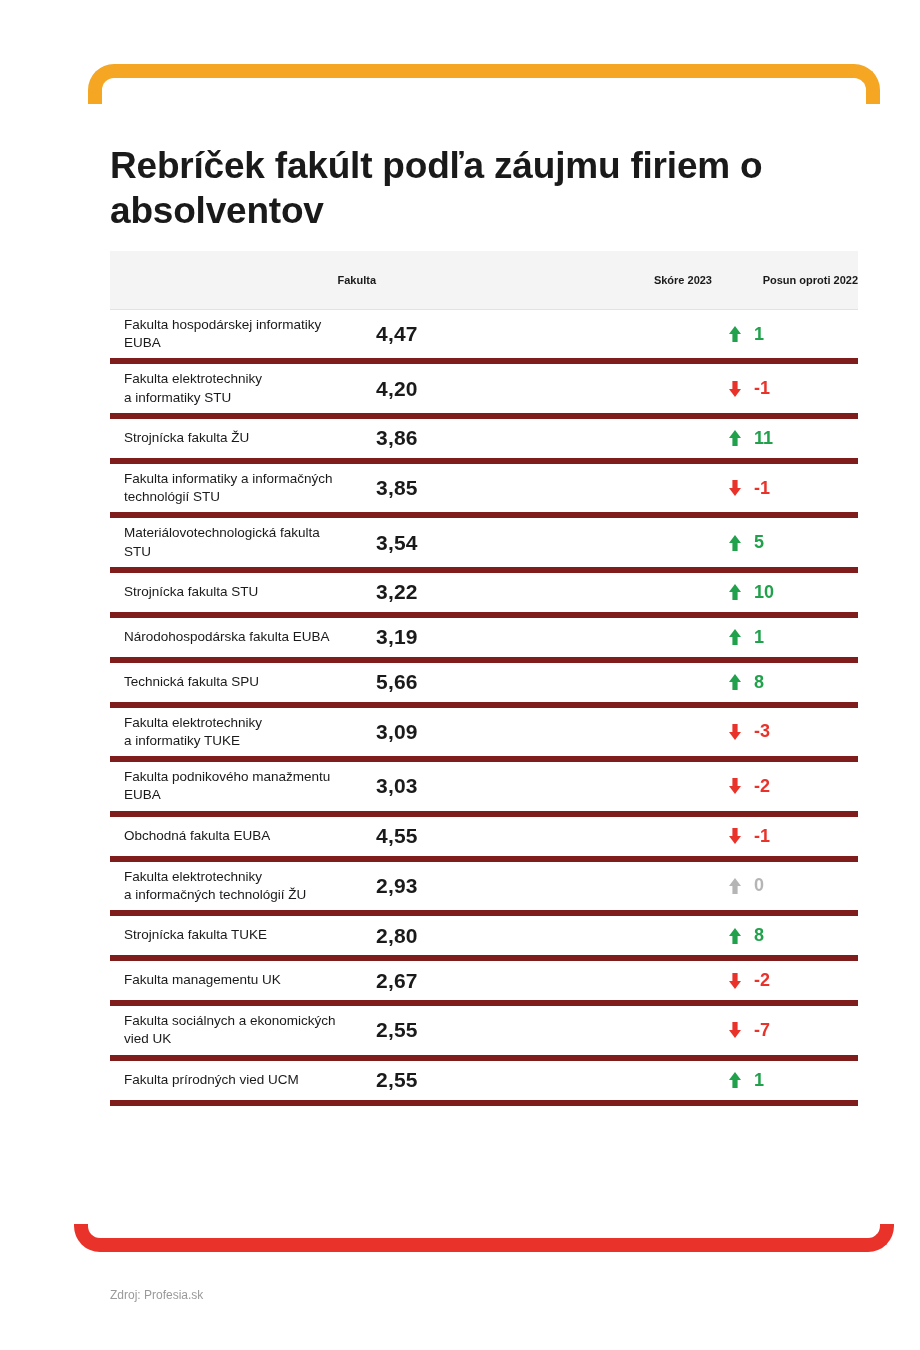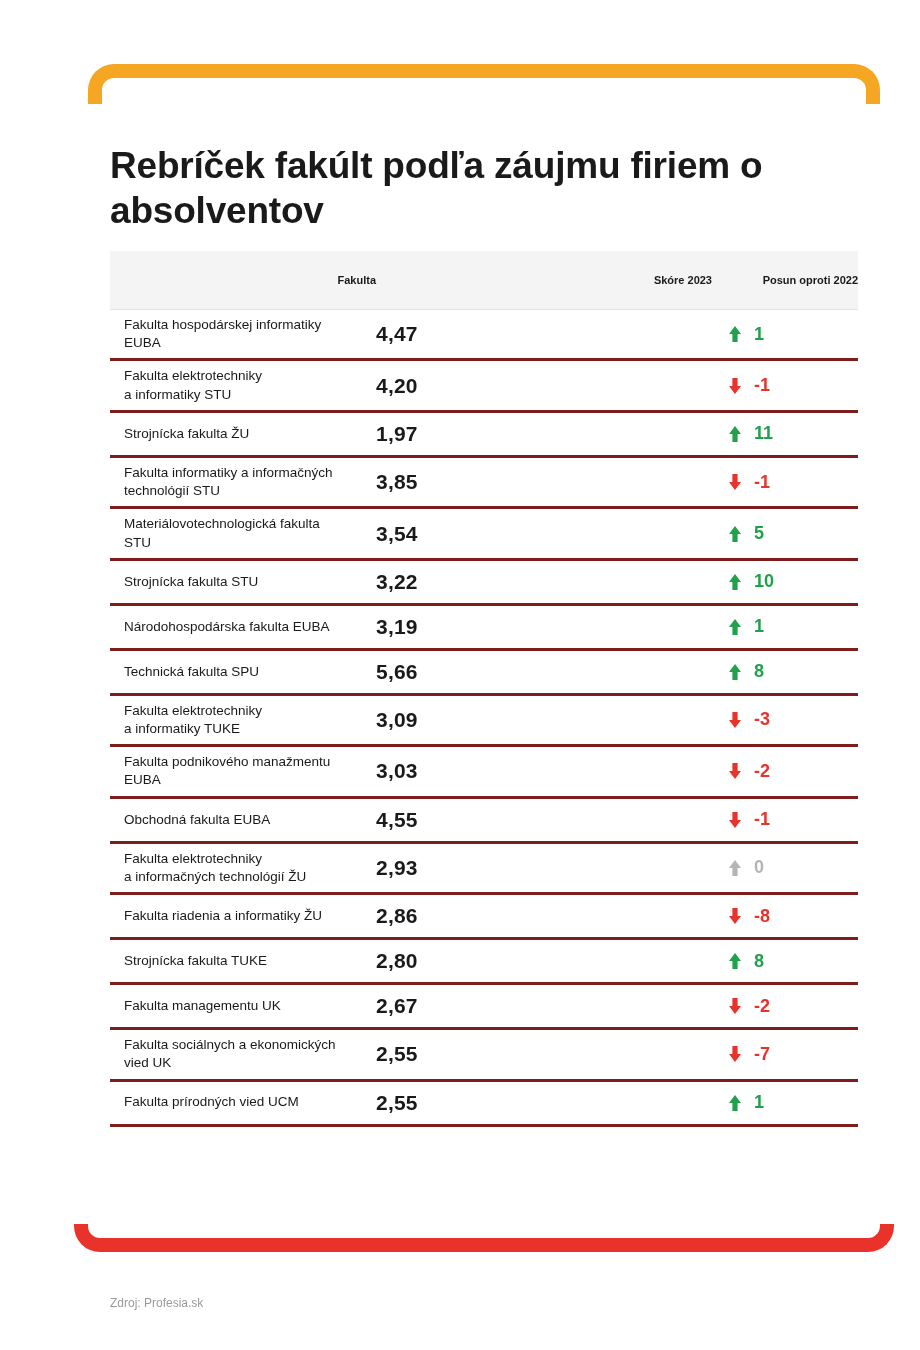--- a/index.html
+++ b/index.html
@@ -105,21 +105,21 @@
   }
   thead th.col-move {
     padding-left: 16px;
   }
 
   col.c-name { width: 266px; }
   col.c-score { width: 336px; }
   col.c-move { width: 146px; }
 
   tbody td {
-    border-bottom: 3px solid #7f1d1d;
+    border-bottom: 6px solid #7f1d1d;
     vertical-align: middle;
     height: 45px;
     box-sizing: border-box;
   }
   tbody tr:first-child td { border-top: 1px solid #e2e2e2; }
 
   td.name {
     font-size: 13.5px;
     color: #1a1a1a;
     line-height: 1.35;
@@ -171,21 +171,21 @@
     font-size: 18px;
     font-weight: bold;
   }
   .up    { color: #21a14b; }
   .down  { color: #e8322a; }
   .flat  { color: #b5b5b5; }
 
   .source {
     position: absolute;
     left: 86px;
-    bottom: 40px;
+    bottom: 48px;
     font-size: 12px;
     color: #9a9a9a;
   }
 </style>
 </head>
 <body>
 
 <div class="page">
 
   <div class="top-bracket"></div>
@@ -243,21 +243,21 @@
                   </svg>
                 </span>
                 <span class="move-val down">-1</span>
               </div>
             </td>
           </tr>
           <tr>
             <td class="name">Strojnícka fakulta ŽU</td>
             <td class="score">
               <div class="score-inner">
-                <span class="score-val">1,97</span>
+                <span class="score-val">3,86</span>
                 <span class="bar-track"><span class="bar" style="width:85.1%;background:#f5a623"></span></span>
               </div>
             </td>
             <td class="move">
               <div class="move-inner">
                 <span>
                   <svg class="arrow" viewBox="0 0 14 18" aria-hidden="true">
                     <path d="M7 1 L13 9 L9.6 9 L9.6 17 L4.4 17 L4.4 9 L1 9 Z" fill="#21a14b"></path>
                   </svg>
                 </span>
@@ -426,39 +426,20 @@
               </div>
             </td>
             <td class="move">
               <div class="move-inner">
                 <span>
                   <svg class="arrow" viewBox="0 0 14 18" aria-hidden="true">
                     <path d="M7 1 L13 9 L9.6 9 L9.6 17 L4.4 17 L4.4 9 L1 9 Z" fill="#b5b5b5"></path>
                   </svg>
                 </span>
                 <span class="move-val flat">0</span>
-              </div>
-            </td>
-          </tr>
-          <tr>
-            <td class="name">Fakulta riadenia a informatiky ŽU</td>
-            <td class="score">
-              <div class="score-inner">
-                <span class="score-val">2,86</span>
-                <span class="bar-track"><span class="bar" style="width:60.8%;background:#f5a623"></span></span>
-              </div>
-            </td>
-            <td class="move">
-              <div class="move-inner">
-                <span>
-                  <svg class="arrow" viewBox="0 0 14 18" aria-hidden="true">
-                    <path d="M7 17 L1 9 L4.4 9 L4.4 1 L9.6 1 L9.6 9 L13 9 Z" fill="#e8322a"></path>
-                  </svg>
-                </span>
-                <span class="move-val down">-8</span>
               </div>
             </td>
           </tr>
           <tr>
             <td class="name">Strojnícka fakulta TUKE</td>
             <td class="score">
               <div class="score-inner">
                 <span class="score-val">2,80</span>
                 <span class="bar-track"><span class="bar" style="width:59.3%;background:#f5a623"></span></span>
               </div>

